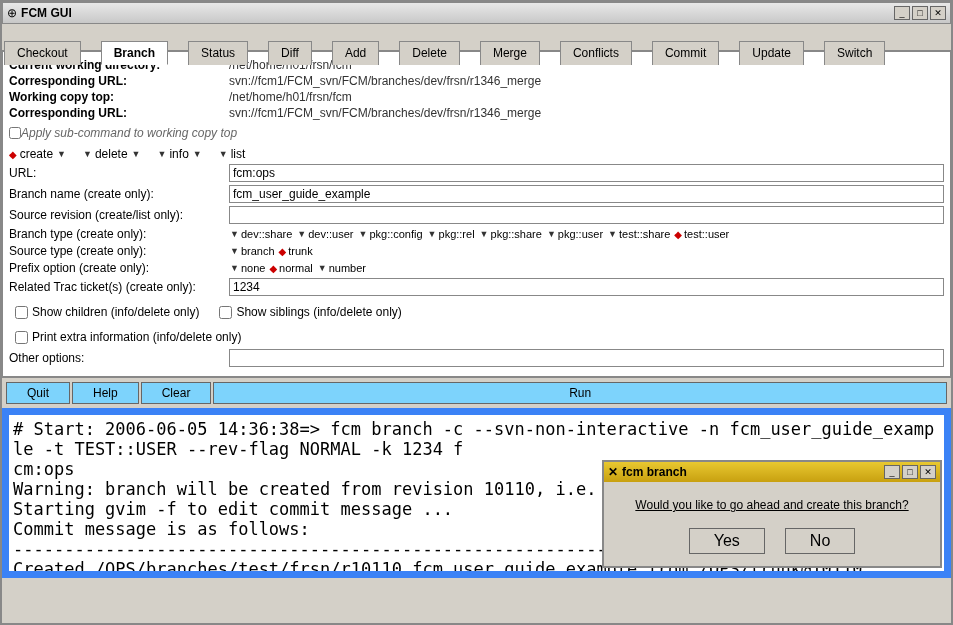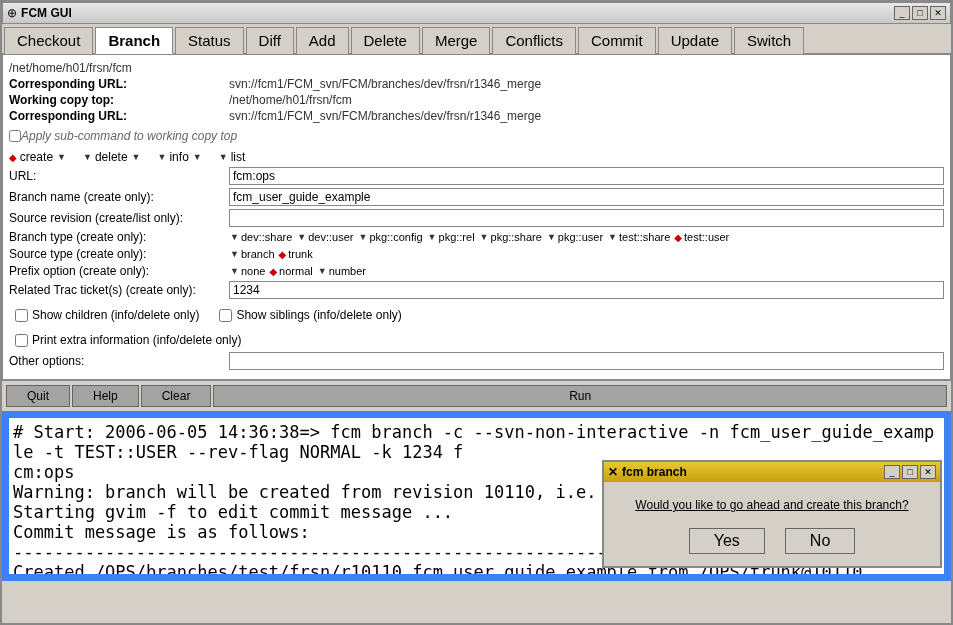--- a/index.html
+++ b/index.html
@@ -23,22 +23,22 @@
       width: 953px; height: 625px; border: 2px solid #888; background: #d4d0c8;
       overflow: hidden; position: relative;
     }
 
     .nav-tabs {
       display: flex; background: #d4d0c8; border-bottom: 1px solid #888;
       padding: 2px 2px 0 2px;
     }
     .nav-tab {
       padding: 4px 12px; border: 1px solid #888; border-bottom: none;
-      background: #d4d0c8; cursor: pointer; font-size: 15px; margin-right: 2px;
-      position: relative; top: 1px;
+      background: #d4d0c8; cursor: pointer; font-size: 12px; margin-right: 20px;
+      position: relative; top: 15px;
     }
     .nav-tab.active {
       background: #ffffff; border-bottom: 1px solid white; font-weight: bold;
     }
 
     .content-area {
       background: white; border: 1px solid #888; margin: 0;
       padding: 6px;
     }
 
@@ -67,21 +67,21 @@
     .branch-type-row { display: flex; align-items: center; flex-wrap: wrap; gap: 4px; }
     .branch-option { display: flex; align-items: center; gap: 2px; font-size: 11px; }
 
     .big-checkbox-row { display: flex; align-items: center; gap: 4px; margin: 3px 0; }
 
     .button-row {
       display: flex; gap: 2px; padding: 4px; background: #d4d0c8;
       border-top: 1px solid #888;
     }
     .action-btn {
-      padding: 3px 20px; border: 1px solid #666; background: #a3a3a3;
+      padding: 3px 20px; border: 1px solid #666; background: #7dd3fc;
       cursor: pointer; font-size: 12px;
     }
     .run-btn { flex: 1; }
 
     .output-area {
       background: white; border: 7px solid #3b82f6; margin: 0;
       padding: 4px; font-family: monospace; font-size: 17px;
       height: 170px; overflow: hidden; color: #000;
       white-space: pre-wrap; word-break: break-all;
     }
@@ -138,20 +138,21 @@
     <div class="nav-tab">Merge</div>
     <div class="nav-tab">Conflicts</div>
     <div class="nav-tab">Commit</div>
     <div class="nav-tab">Update</div>
     <div class="nav-tab">Switch</div>
   </div>
 
   <div class="content-area">
 
     <div class="info-row">
+      <span class="info-label">Current working directory:</span>
       <span class="info-value">/net/home/h01/frsn/fcm</span>
     </div>
     <div class="info-row">
       <span class="info-label">Corresponding URL:</span>
       <span class="info-value">svn://fcm1/FCM_svn/FCM/branches/dev/frsn/r1346_merge</span>
     </div>
     <div class="info-row">
       <span class="info-label">Working copy top:</span>
       <span class="info-value">/net/home/h01/frsn/fcm</span>
     </div>

